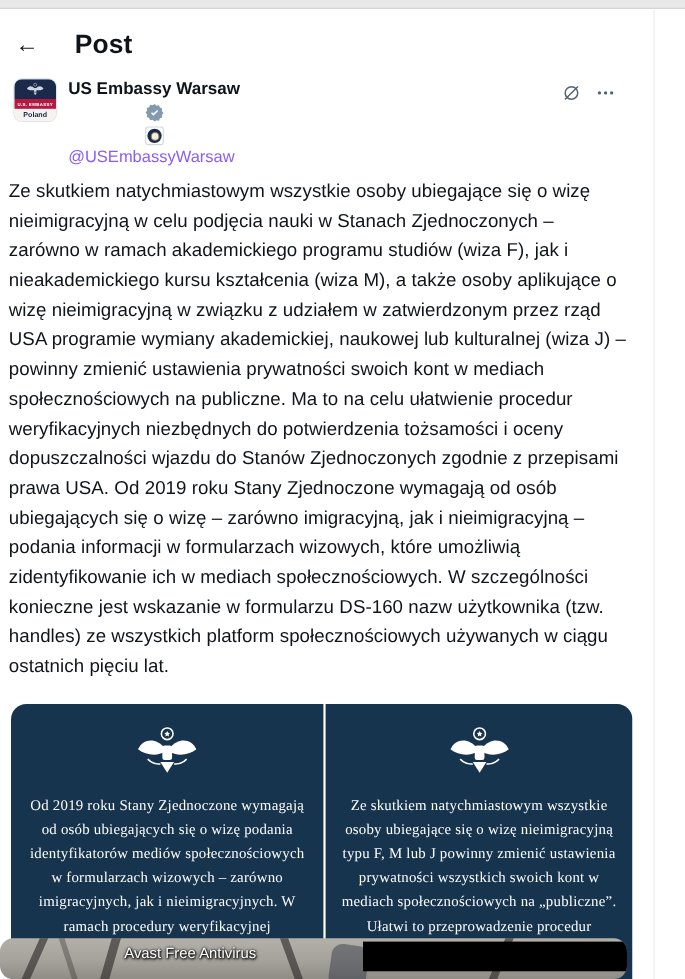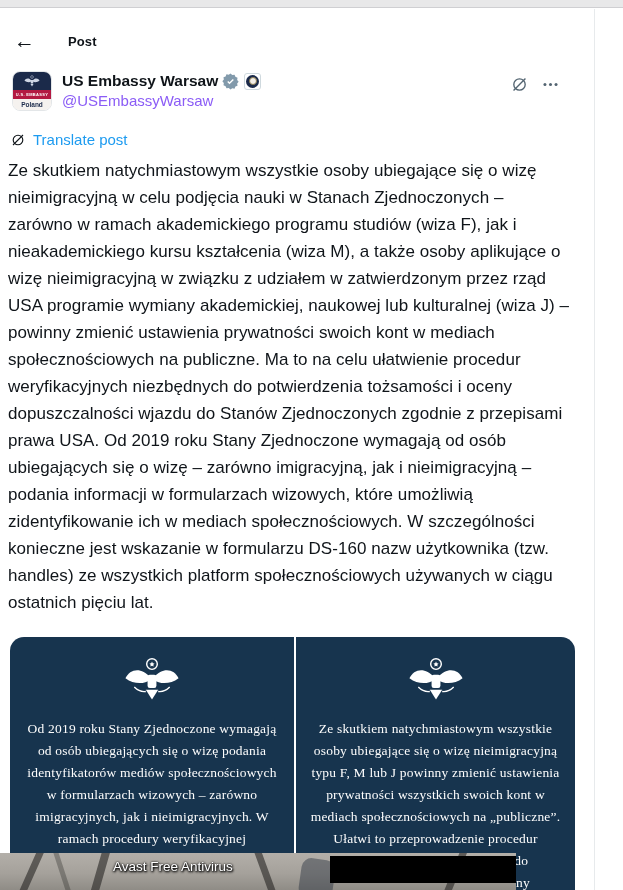--- a/index.html
+++ b/index.html
@@ -10,33 +10,33 @@
   .browser-strip { position:absolute; top:0; left:0; width:623px; height:8px;
     background:#e8e8e9; border-bottom:1px solid #cfcfd2; }
 
   .main-col { position:absolute; top:9px; left:0; width:595px; height:881px;
     background:#fff; border-right:1px solid #e7eaec; }
 
   
   .hdr { display:flex; align-items:center; padding:18px 0 6px 14px; }
   .back-btn { width:28px; height:28px; border:none; background:transparent; cursor:pointer;
     font-size:21px; line-height:28px; color:#0f1419; text-align:left; }
-  .hdr-title { font-size:13px; font-weight:800; color:#0f1419; margin-left:26px; letter-spacing:.1px; }
+  .hdr-title { font-size:24px; font-weight:800; color:#0f1419; margin-left:26px; letter-spacing:.1px; }
 
   
   .profile-row { position:relative; display:flex; margin:10px 12px 0 12px; }
   .avatar { width:40px; height:40px; border-radius:8px; overflow:hidden; flex:0 0 40px;
     display:flex; flex-direction:column; border:1px solid #e3e6e8; }
   .av-navy { flex:1; background:#1b2a4a; display:flex; align-items:center; justify-content:center; }
   .av-red { height:9px; background:#b31942; color:#fff; font-size:4px; font-weight:700;
     display:flex; align-items:center; justify-content:center; letter-spacing:.3px; }
   .av-white { height:11px; background:#f5f2ef; color:#1b2a4a; font-size:6.5px; font-weight:700;
     display:flex; align-items:center; justify-content:center; }
   .names { margin-left:10px; padding-top:1px; }
-  .name-line { display:flex; align-items:center; gap:4px; }
+  .name-line { display:flex; align-items:center; gap:4px;flex-direction:column; }
   .disp-name { font-size:15.5px; font-weight:800; color:#0f1419; }
   .aff-badge { width:17px; height:17px; border:1px solid #cfd9de; border-radius:3px; background:#fff;
     display:flex; align-items:center; justify-content:center; margin-left:1px; }
   .aff-outer { width:13px; height:13px; border-radius:50%; background:#1b2a4a;
     display:flex; align-items:center; justify-content:center; }
   .aff-inner { width:8px; height:8px; border-radius:50%; background:#f3efe8; border:1px solid #8b7b4f; }
   .handle { font-size:15px; color:#8b5cf6; margin-top:2px; }
   .row-actions { position:absolute; right:22px; top:4px; display:flex; align-items:center; gap:12px; color:#536471; }
   .icon-btn { background:transparent; border:none; cursor:pointer; color:#536471; padding:0; display:flex; }
 
@@ -52,22 +52,22 @@
   .cards { display:flex; gap:2px; margin:21px 0 0 10px; width:565px; height:302px; overflow:hidden; }
   .card { background:#17344e; color:#fff; overflow:hidden; }
   .card.left  { width:284px; border-radius:14px 0 0 0; }
   .card.right { width:279px; border-radius:0 14px 0 0; }
   .card-inner { padding:20px 14px 0 14px; text-align:center; }
   .seal { display:block; margin:0 auto; }
   .card-text { margin-top:15px; font-family:"Liberation Serif", serif; font-size:13.5px;
     line-height:22px; letter-spacing:.2px; color:#fdfdfd; }
 
   
-  .bottom-strip { position:absolute; left:0; top:853px; width:516px; height:37px; overflow:hidden;
-    background:linear-gradient(180deg,#b3afa9 0%,#a5a19b 55%,#8f8c86 100%); z-index:5; }
+  .bottom-strip { position:absolute; left:0; top:853px; width:570px; height:37px; overflow:hidden;
+    background:linear-gradient(180deg,#b3afa9 0%,#a5a19b 55%,#8f8c86 100%); z-index:5;border-radius:12px; }
   .streak { position:absolute; background:rgba(42,41,38,.62); border-radius:3px; }
   .s1 { left:28px;  top:-12px; width:7px;  height:62px; transform:rotate(24deg); }
   .s2 { left:60px;  top:-10px; width:5px;  height:60px; transform:rotate(-18deg); opacity:.55; }
   .s3 { left:96px;  top:-12px; width:8px;  height:64px; transform:rotate(16deg); }
   .s4 { left:262px; top:-10px; width:7px;  height:60px; transform:rotate(-20deg); }
   .s5 { left:300px; top:6px;  width:34px; height:40px; transform:rotate(8deg);  background:rgba(40,48,62,.45); border-radius:10px; }
   .s6 { left:452px; top:-12px; width:7px;  height:62px; transform:rotate(22deg); }
   .s7 { left:598px; top:-10px; width:8px;  height:60px; transform:rotate(-24deg); }
   .black-box { position:absolute; left:330px; top:3px; width:245px; height:27px; background:#000; }
   .avast-label { position:absolute; left:113px; top:6px; font-size:13.5px; font-weight:400; color:#fff;
@@ -128,29 +128,20 @@
         <button class="icon-btn">
           <svg width="19" height="19" viewBox="0 0 24 24">
             <circle cx="5" cy="12" r="1.9" fill="currentColor"></circle>
             <circle cx="12" cy="12" r="1.9" fill="currentColor"></circle>
             <circle cx="19" cy="12" r="1.9" fill="currentColor"></circle>
           </svg>
         </button>
       </div>
     </div>
 
-    <div class="translate-row">
-      <span style="display:flex;">
-        <svg width="16" height="16" viewBox="0 0 24 24">
-          <circle cx="12" cy="12" r="7.2" fill="none" stroke="#0f1419" stroke-width="1.7"></circle>
-          <line x1="4.5" y1="19.5" x2="19.5" y2="4.5" stroke="#0f1419" stroke-width="1.7"></line>
-        </svg>
-      </span>
-      <a class="translate-link">Translate post</a>
-    </div>
 
     <div class="post-body">Ze skutkiem natychmiastowym wszystkie osoby ubiegające się o wizę nieimigracyjną w celu podjęcia nauki w Stanach Zjednoczonych – zarówno w ramach akademickiego programu studiów (wiza F), jak i nieakademickiego kursu kształcenia (wiza M), a także osoby aplikujące o wizę nieimigracyjną w związku z udziałem w zatwierdzonym przez rząd USA programie wymiany akademickiej, naukowej lub kulturalnej (wiza J) – powinny zmienić ustawienia prywatności swoich kont w mediach społecznościowych na publiczne. Ma to na celu ułatwienie procedur weryfikacyjnych niezbędnych do potwierdzenia tożsamości i oceny dopuszczalności wjazdu do Stanów Zjednoczonych zgodnie z przepisami prawa USA. Od 2019 roku Stany Zjednoczone wymagają od osób ubiegających się o wizę – zarówno imigracyjną, jak i nieimigracyjną – podania informacji w formularzach wizowych, które umożliwią zidentyfikowanie ich w mediach społecznościowych. W szczególności konieczne jest wskazanie w formularzu DS-160 nazw użytkownika (tzw. handles) ze wszystkich platform społecznościowych używanych w ciągu ostatnich pięciu lat.</div>
 
     <div class="cards">
       <div class="card left">
         <div class="card-inner">
           <svg class="seal" width="58" height="46" viewBox="0 0 64 52">
             <circle cx="32" cy="8" r="6" fill="none" stroke="#fff" stroke-width="1.6"></circle>
             <path d="M32 5.2l.9 1.8 2 .3-1.4 1.4.3 2-1.8-.9-1.8.9.3-2-1.4-1.4 2-.3z" fill="#fff"></path>
             <path d="M30 23 C20 11, 7 13, 2 24 C11 31, 23 31, 30 26 Z" fill="#fff"></path>

